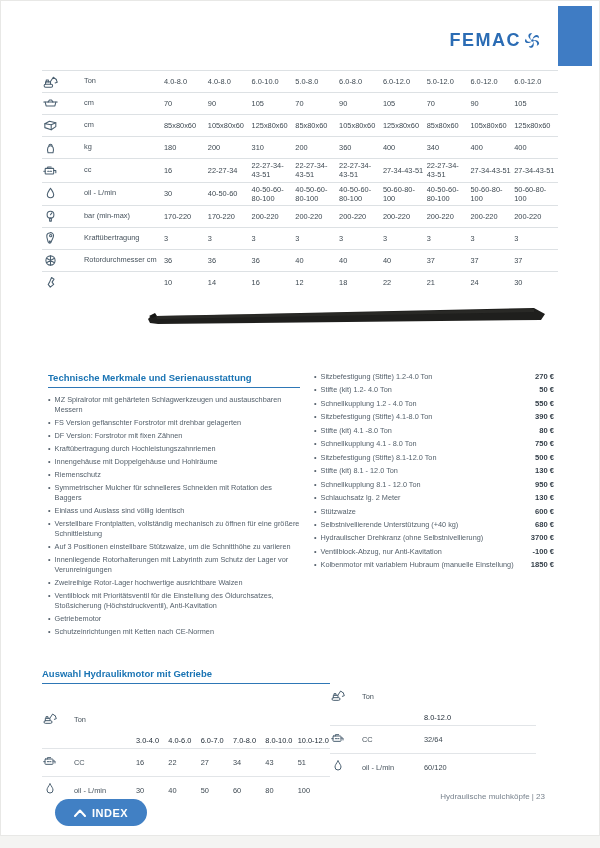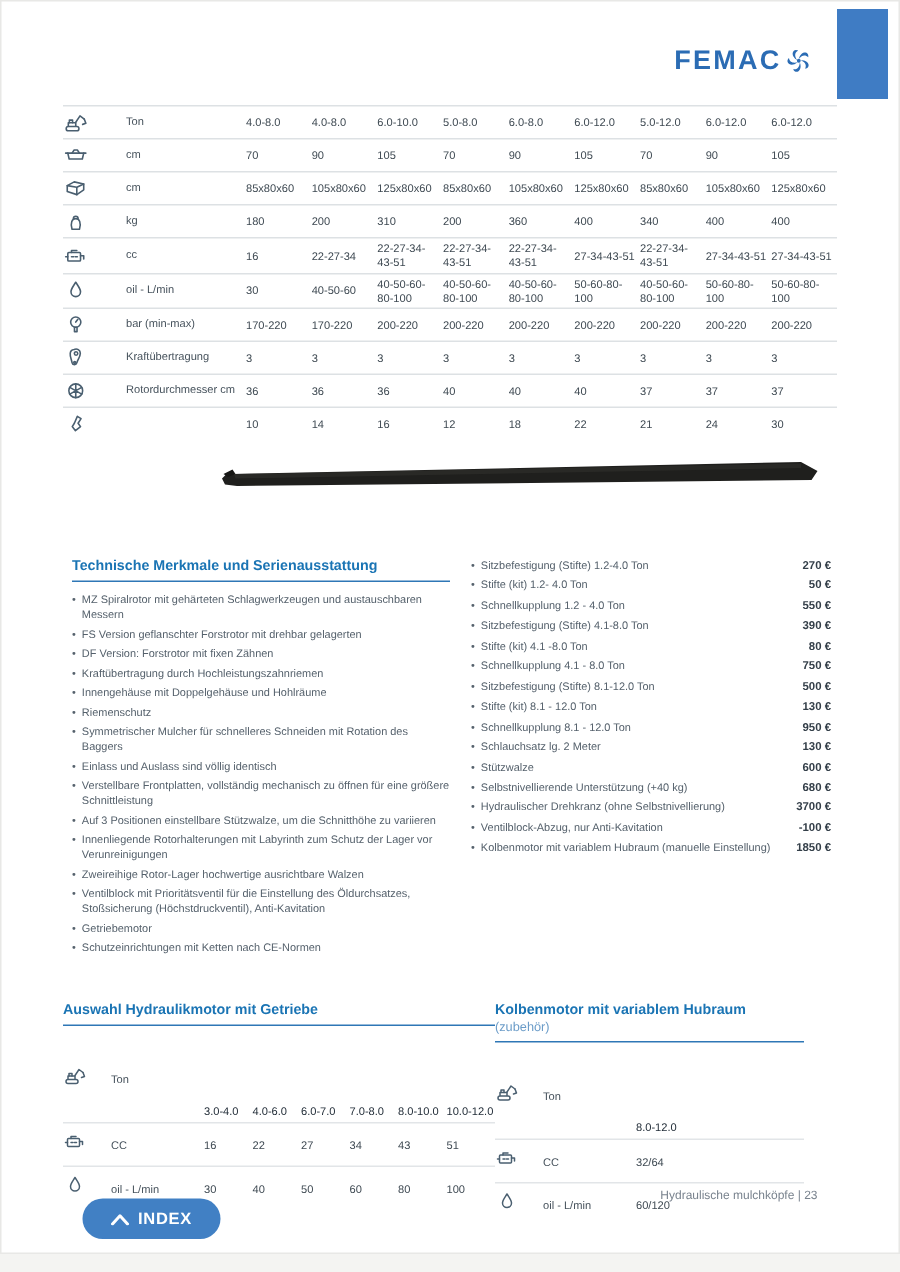--- a/index.html
+++ b/index.html
@@ -480,21 +480,20 @@
             <div class="b-val">30</div>
             <div class="b-val">40</div>
             <div class="b-val">50</div>
             <div class="b-val">60</div>
             <div class="b-val">80</div>
             <div class="b-val">100</div>
           </div>
         </div>
     </section>
     <section class="bt-right">
-      <h3 class="sec-title"><span>Kolbenmotor mit variablem Hubraum</span> <span class="suffix">(zubehör)</span></h3>
       <div id="pistonTable">
           <div class="b-row">
             <div class="b-icon"><svg viewBox="0 0 24 24">
                 <rect x="3" y="16" width="12" height="4" rx="2"></rect>
                 <path d="M5 15.5v-3h7v3"></path>
                 <path d="M6 12.5V10h3v2.5"></path>
                 <path d="M12 12l4-6 4 3"></path>
                 <path d="M20 9l1.5 4-3 1"></path>
               </svg></div>
             <div class="b-label">Ton</div>

